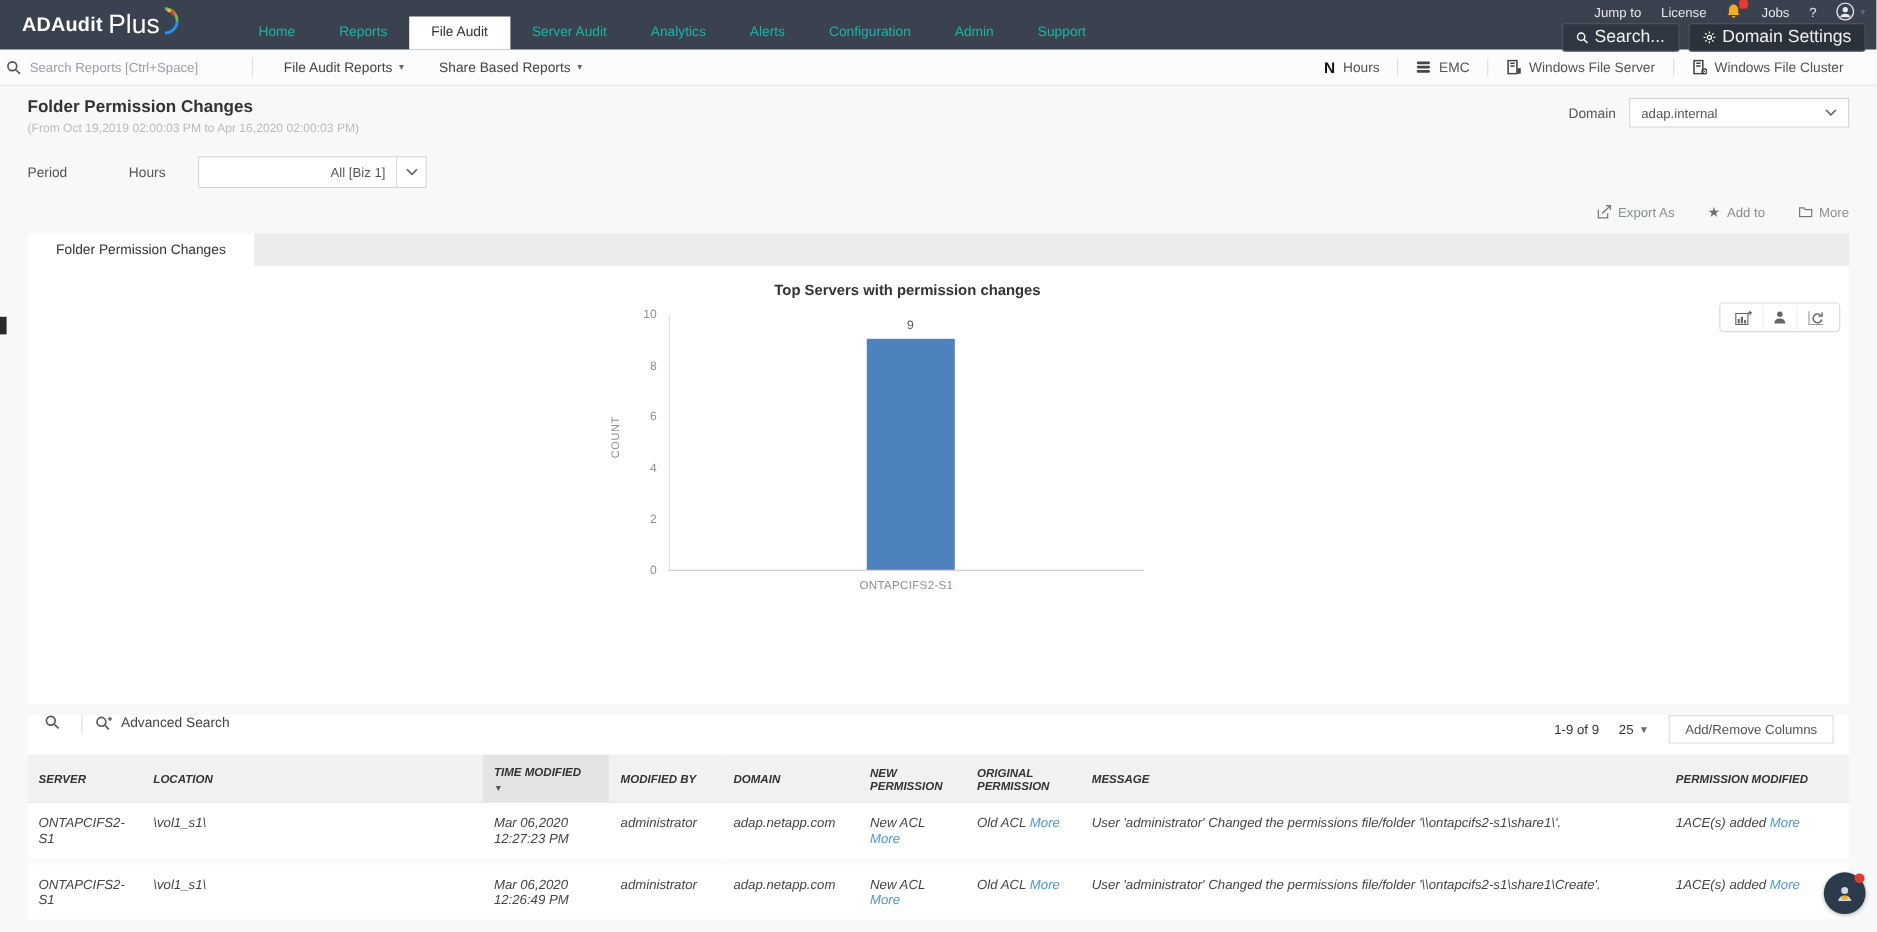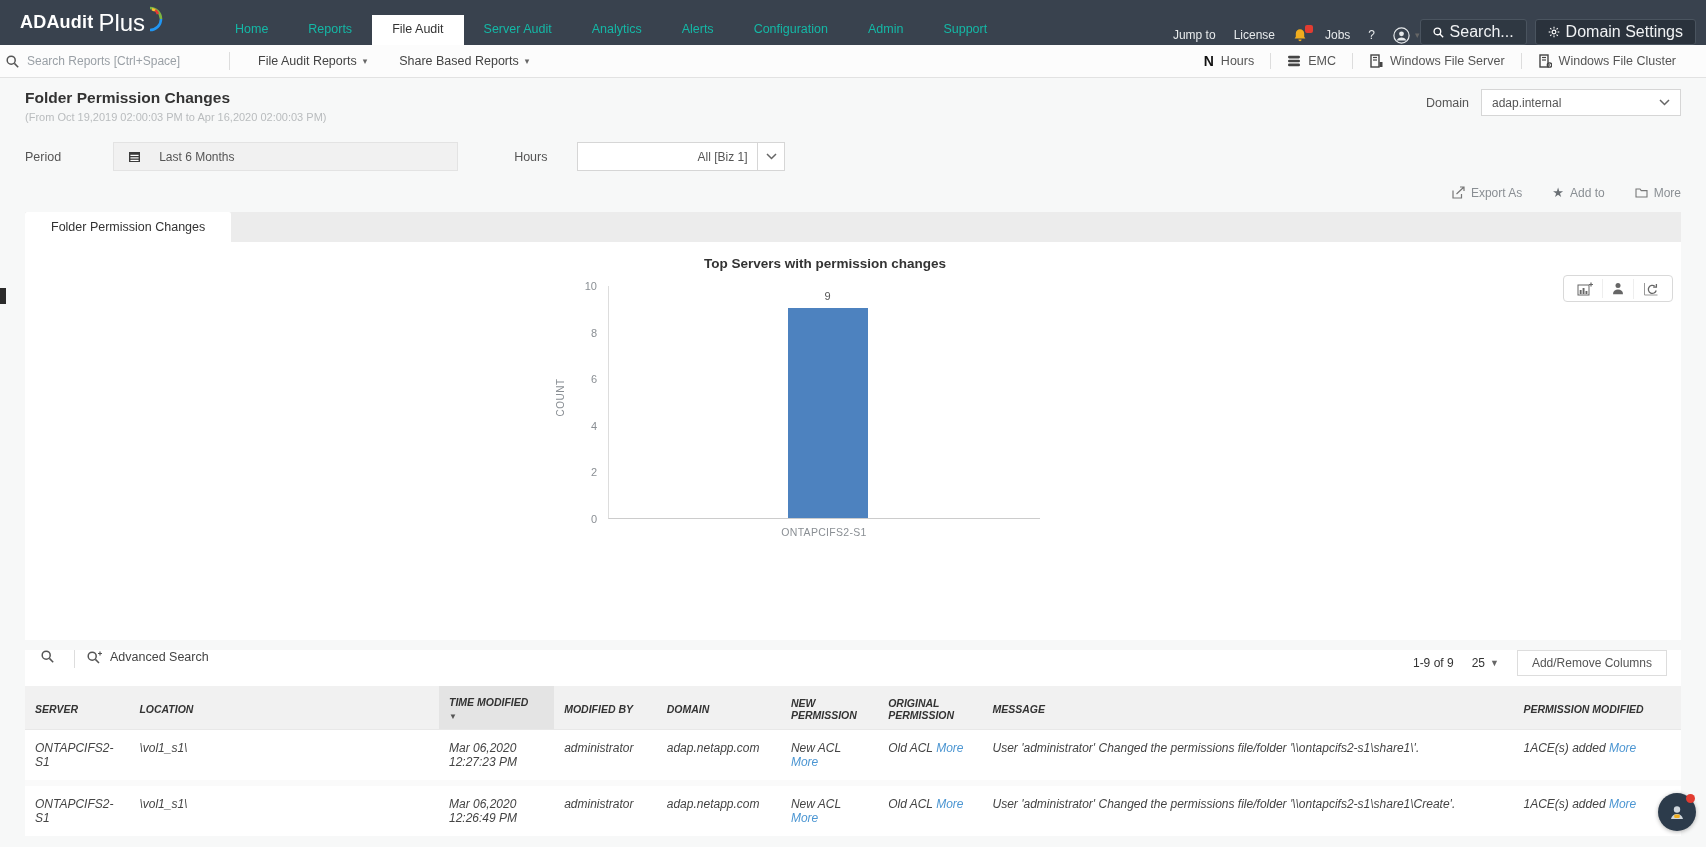--- a/index.html
+++ b/index.html
@@ -8,21 +8,21 @@
 
   
   .app-header { height:45px; background:#39424e; display:flex; align-items:stretch; color:#fff; position:relative; }
   .logo { display:flex; align-items:center; padding-left:20px; width:215px; cursor:pointer; }
   .logo-bold { font-size:18px; font-weight:bold; letter-spacing:.2px; }
   .logo-light { font-size:24px; font-weight:300; margin-left:5px; }
   .logo svg { margin-left:2px; margin-top:-8px; }
   .main-nav { display:flex; align-items:flex-end; }
   .nav-item { font-size:12.5px; padding:7px 20px 9px; color:#14b8a6; cursor:pointer; }
   .nav-item.active { background:#fff; color:#333; }
-  .header-right { margin-left:auto; display:flex; flex-direction:row; align-items:flex-end; padding:2px 10px 0 0; }
+  .header-right { margin-left:auto; display:flex; flex-direction:column; align-items:flex-end; padding:2px 10px 0 0; }
   .hr-top { display:flex; align-items:center; gap:18px; font-size:12px; height:20px; color:#e7eaec; }
   .hr-top > span { cursor:pointer; }
   .bell { position:relative; display:inline-flex; }
   .bell .badge { position:absolute; top:-3px; right:-6px; width:8px; height:8px; background:#e23c31; border-radius:2px; }
   .avatar-wrap { display:inline-flex; align-items:center; gap:5px; }
   .hr-bottom { display:flex; gap:8px; margin-top:2px; }
   .hdr-btn { display:inline-flex; align-items:center; gap:6px; background:#2f3842; border:1px solid #4a545f; border-radius:3px; color:#f0f2f4; font-size:16px; padding:3px 12px; cursor:pointer; font-family:inherit; }
   .hdr-btn.dark { background:#2a323c; }
 
   
@@ -242,29 +242,20 @@
         <span>adap.internal</span>
         <svg width="11" height="7" viewBox="0 0 11 7">
             <path d="M1 1l4.5 4.5L10 1" fill="none" stroke="#666" stroke-width="1.5"></path>
           </svg>
       </div>
     </div>
   </div>
 
   <div class="filter-row">
     <span class="flabel">Period</span>
-    <div class="period-box">
-      <svg width="13" height="13" viewBox="0 0 13 13">
-        <rect x="1" y="2" width="11" height="10" fill="#3c3c3c"></rect>
-        <rect x="2.4" y="4.8" width="8.2" height="1.2" fill="#fff"></rect>
-        <rect x="2.4" y="7.3" width="8.2" height="1.2" fill="#fff"></rect>
-        <rect x="2.4" y="9.8" width="8.2" height="1.2" fill="#fff"></rect>
-      </svg>
-      <span>Last 6 Months</span>
-    </div>
     <span class="flabel hours">Hours</span>
     <div class="select hours-select">
       <span>All [Biz 1]</span>
     </div>
     <span class="chev-seg">
       <svg width="11" height="7" viewBox="0 0 11 7">
           <path d="M1 1l4.5 4.5L10 1" fill="none" stroke="#666" stroke-width="1.5"></path>
         </svg>
     </span>
   </div>

